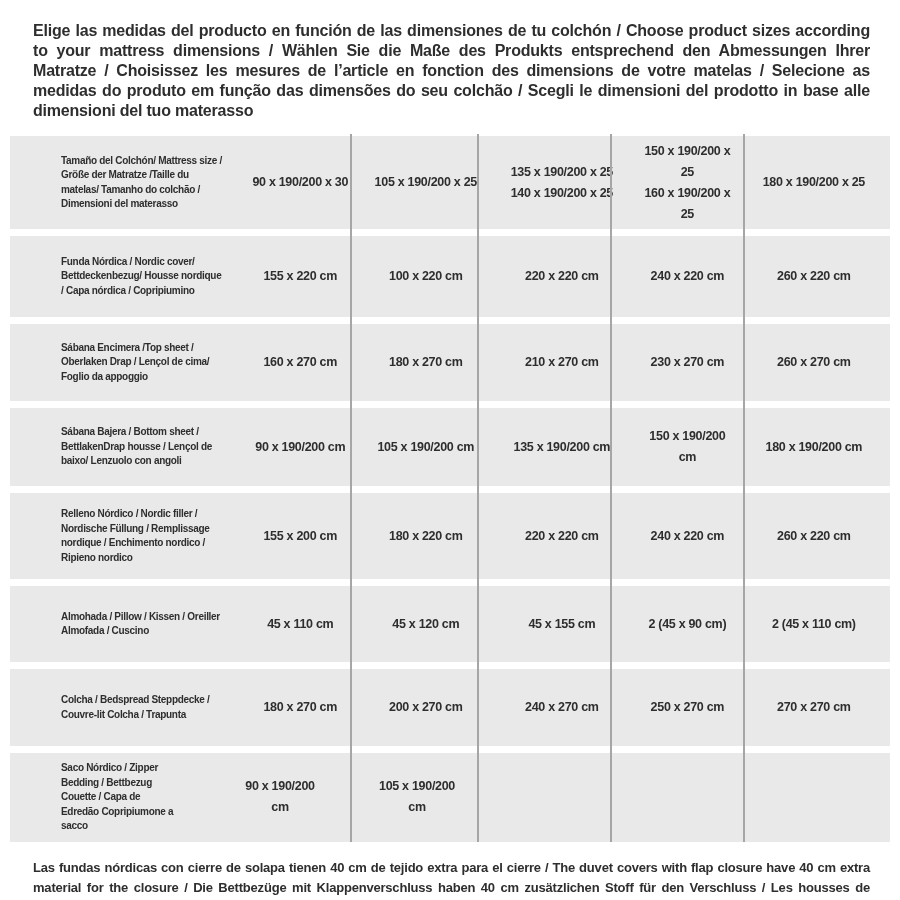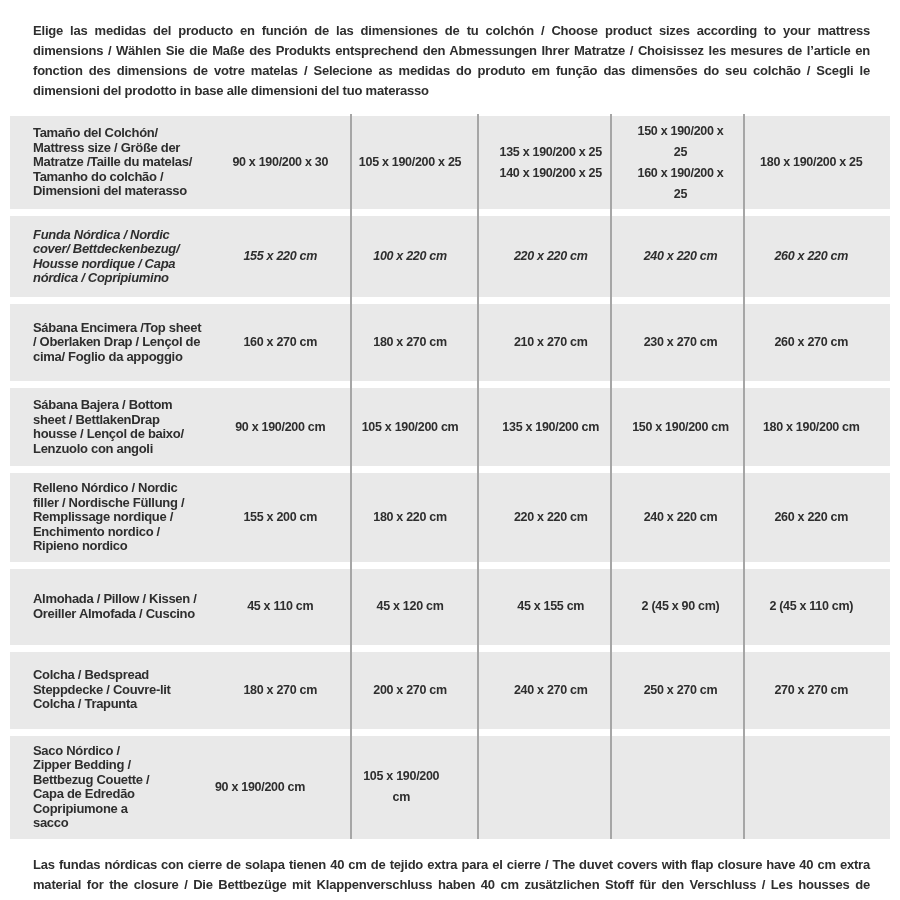--- a/index.html
+++ b/index.html
@@ -10,21 +10,21 @@
   body {
     width: 900px;
     height: 900px;
     overflow: hidden;
     font-family: "Liberation Sans", sans-serif;
     font-weight: 700;
     color: var(--text-color, #2e2e2e);
   }
   .intro {
     margin: 21px 30px 15px 33px;
-    font-size: 13px;
+    font-size: 16px;
     line-height: 20px;
     text-align: justify;
     letter-spacing: -0.2px;
   }
   .size-table {
     position: relative;
     margin: 0 10px;
     width: 880px;
   }
   .vline {
@@ -38,36 +38,37 @@
   .vline.v1 { left: 340px; }
   .vline.v2 { left: 467px; }
   .vline.v3 { left: 600px; }
   .vline.v4 { left: 733px; }
   .trow {
     display: flex;
     background: var(--row-bg, #e9e9e9);
     margin-bottom: 7px;
   }
   .trow.r1 { min-height: 93px; }
-  .trow.r2 { min-height: 81px; font-style: italic; }
+  .trow.r2 { min-height: 81px; }
   .trow.r3 { min-height: 77px; }
   .trow.r4 { min-height: 78px; }
   .trow.r5 { min-height: 86px; }
   .trow.r6 { min-height: 76px; }
   .trow.r7 { min-height: 77px; }
   .trow.r8 { min-height: 71px; gap: 48px; }
   .cell-label {
     width: 205px;
     box-sizing: border-box;
     padding: 8px 10px 8px 23px;
     display: flex;
     align-items: center;
-    font-size: 13px;
+    font-size: 10px;
     line-height: 14.5px;
     letter-spacing: -0.3px;
+    margin-left: 28px;
   }
   .cell {
     box-sizing: border-box;
     display: flex;
     align-items: center;
     justify-content: center;
     text-align: center;
     font-size: 12.5px;
     line-height: 21px;
     letter-spacing: -0.3px;

